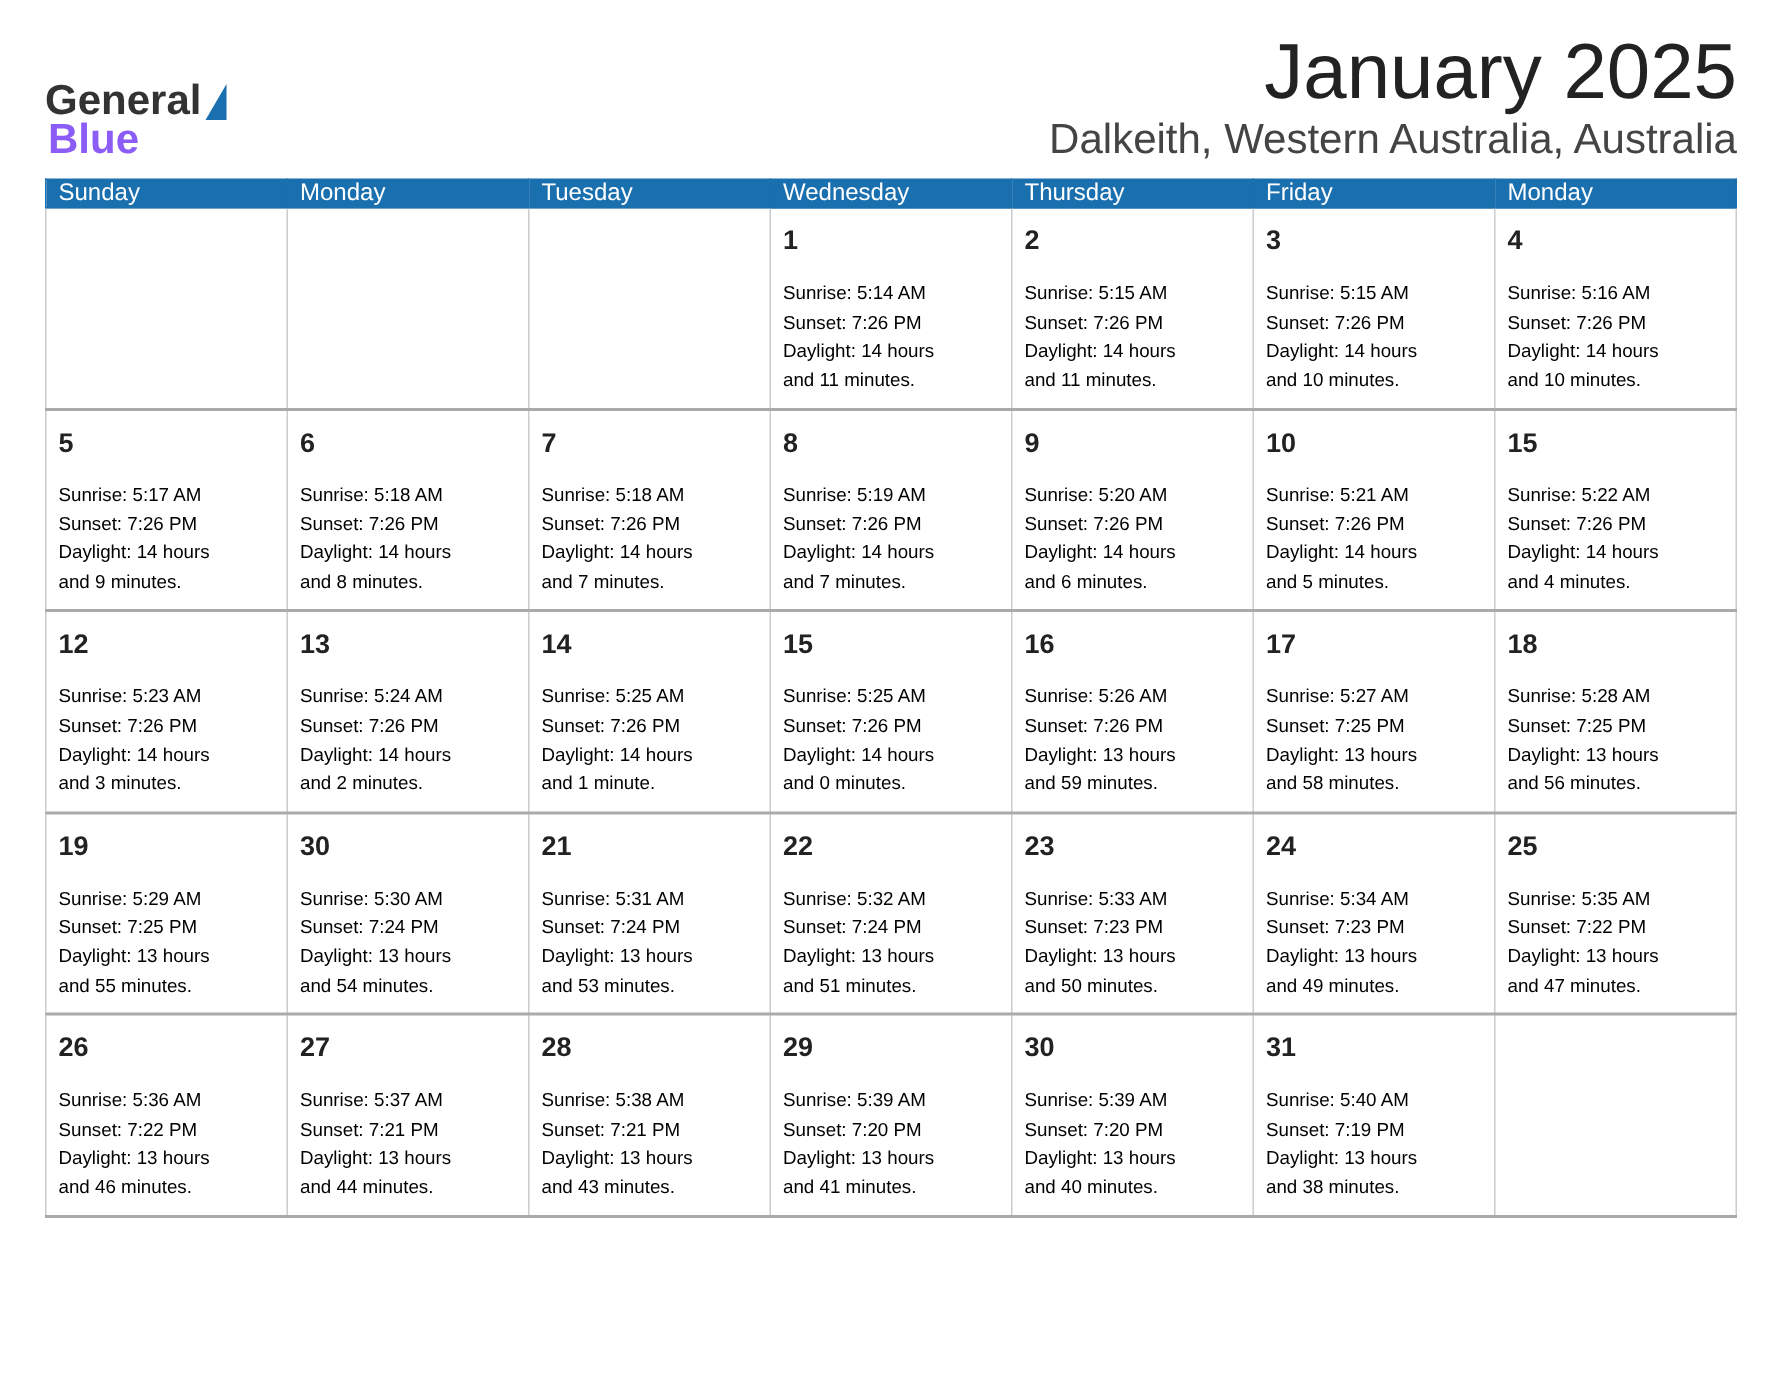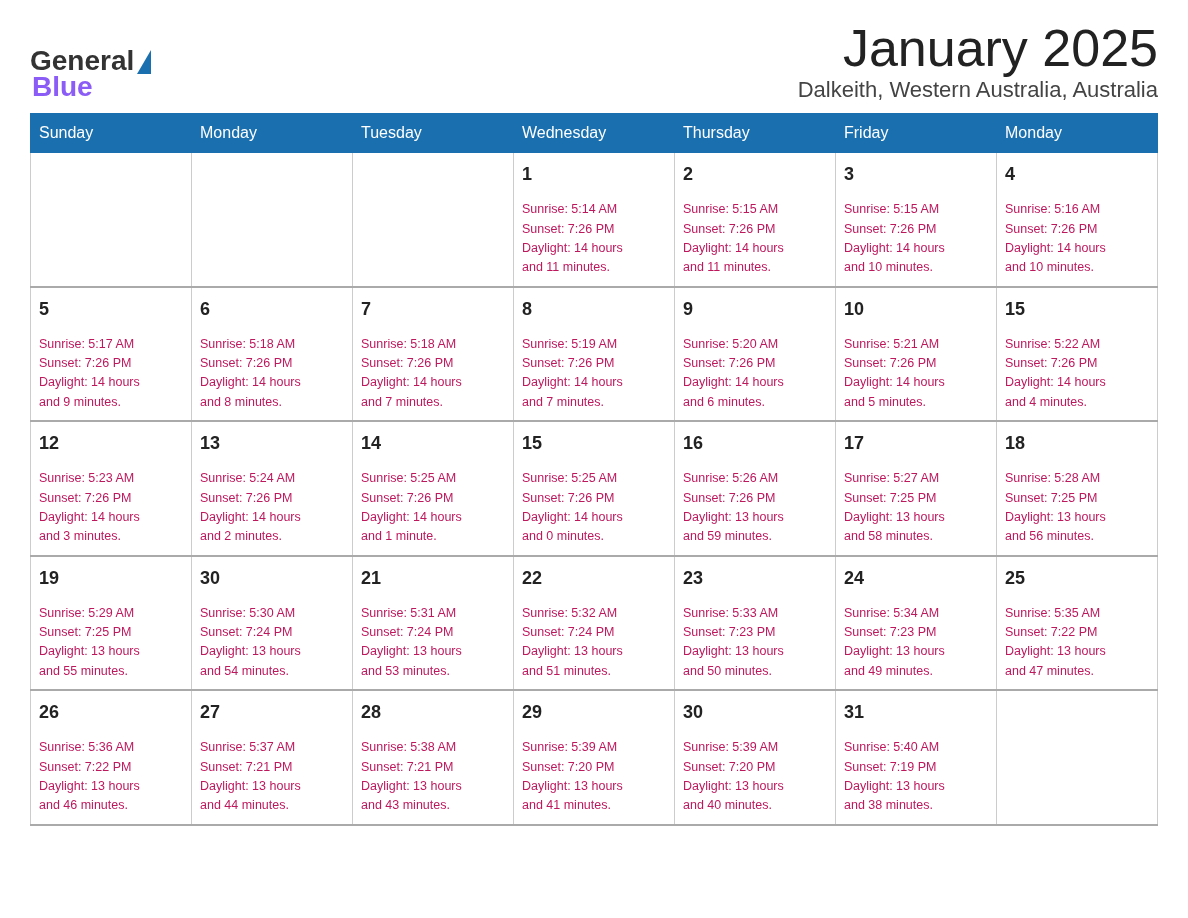--- a/index.html
+++ b/index.html
@@ -29,33 +29,33 @@
       text-align: right;
       margin-left: 20px;
     }
     .calendar-title {
       font-size: 52px;
       font-weight: 300;
       color: #222;
       line-height: 1.1;
     }
     .calendar-subtitle {
-      font-size: 22px;
+      font-size: 28px;
       color: #444;
       font-weight: normal;
     }
     .calendar {
       width: 100%;
       border-collapse: collapse;
       margin-top: 10px;
     }
     .calendar thead tr th {
       background-color: #1a6faf;
       color: #ffffff;
-      padding: 10px 8px;
+      padding: 0 8px;
       font-size: 16px;
       font-weight: normal;
       text-align: left;
       border: 1px solid #1a6faf;
     }
     .calendar tbody tr td {
       vertical-align: top;
       padding: 8px;
       border: 1px solid #cccccc;
       width: 14.28%;
@@ -66,21 +66,21 @@
     }
     .day-number {
       font-size: 18px;
       font-weight: bold;
       color: #222;
       display: block;
       margin-bottom: 2px;
     }
     .day-info {
       font-size: 12.5px;
-      color: #be185d;
+      color: #000000;
       line-height: 1.55;
       margin-top: 12px;
     }
     .empty-cell {
       background: #ffffff;
     }
     tbody tr {
       border-bottom: 2px solid #aaa;
     }
   </style>

